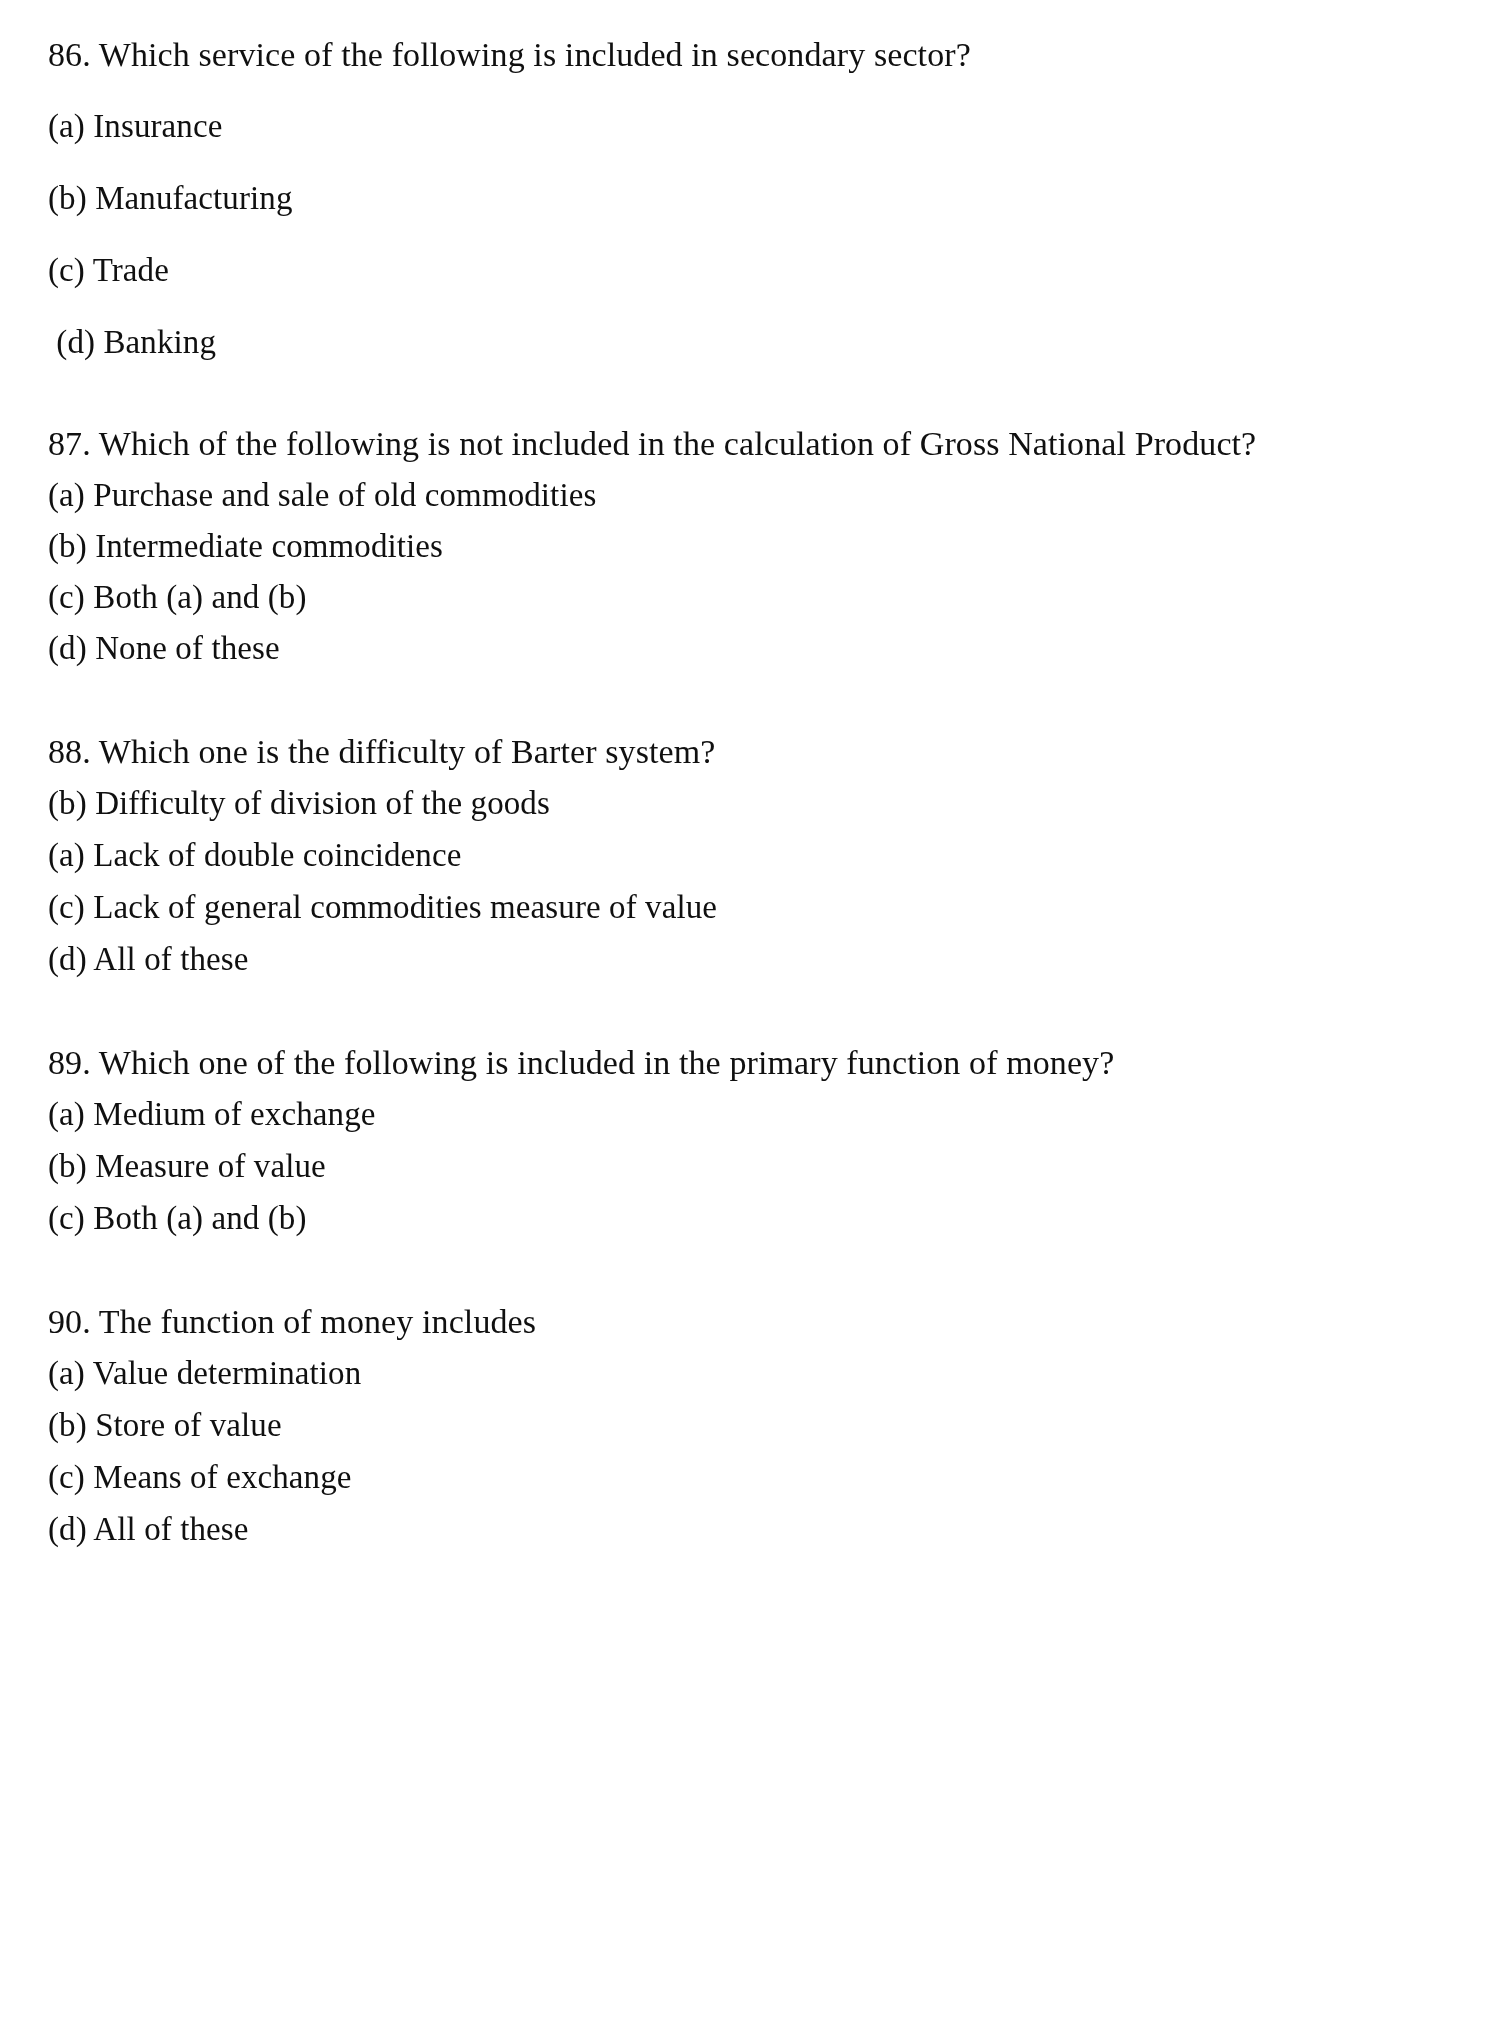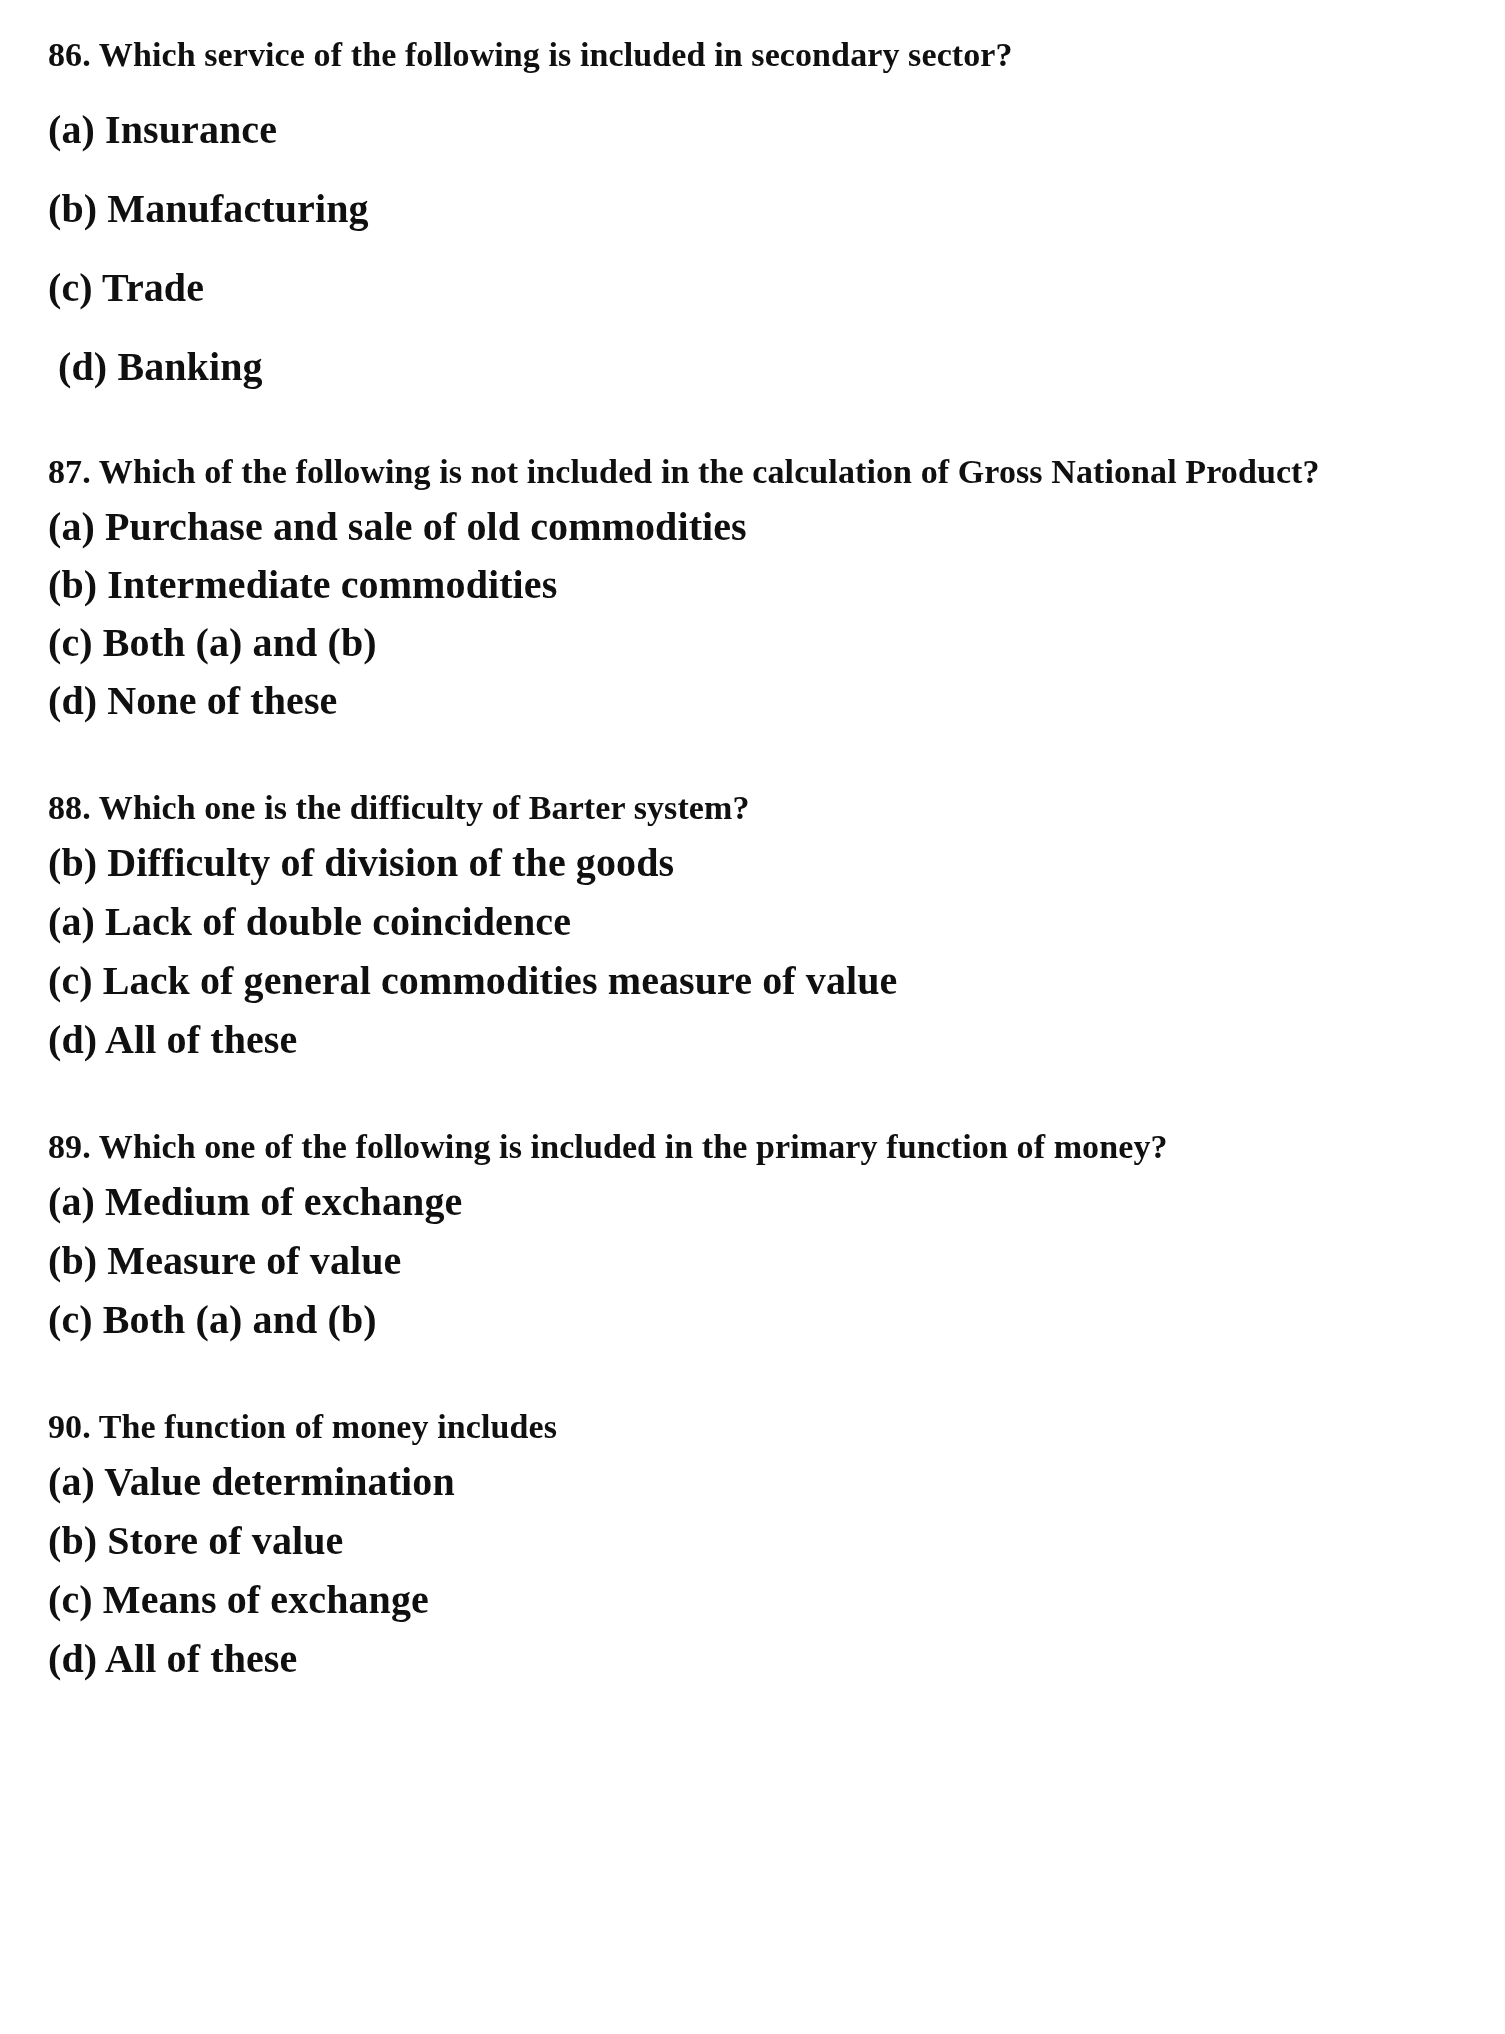--- a/index.html
+++ b/index.html
@@ -15,33 +15,32 @@
     -webkit-font-smoothing: antialiased;
     overflow: hidden;
   }
   .page {
     position: relative;
     width: 1505px;
     height: 2034px;
     background: #ffffff;
     box-sizing: border-box;
     padding: 38px 60px 0 48px;
-    font-weight: bold;
   }
   .qblock {
     margin: 0 0 40px 0;
   }
   .qtext {
     font-size: 34px;
     line-height: 1.0;
     letter-spacing: 0.1px;
     white-space: pre;
   }
   .opt {
-    font-size: 40px;
+    font-size: 33px;
     line-height: 1.0;
     letter-spacing: 0.1px;
     white-space: pre;
   }
   
   .q86 .qtext { margin-bottom: 38px; }
   .q86 .opt   { margin-bottom: 39px; }
   .q86 .opt:last-child { margin-bottom: 0; }
   .q86 { margin-bottom: 68px; }
 

